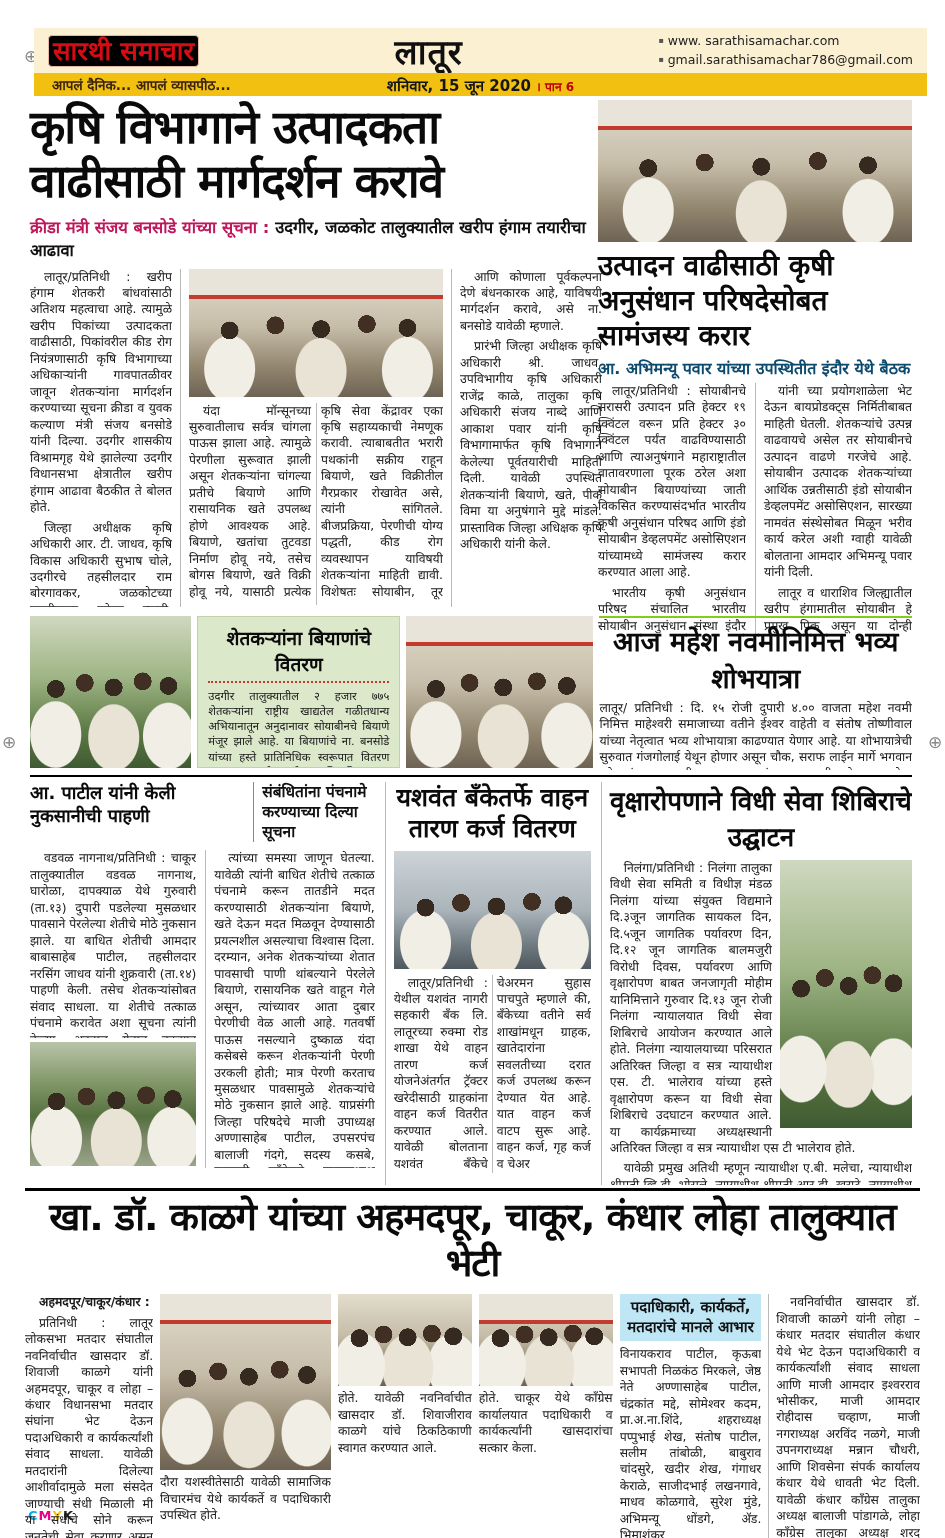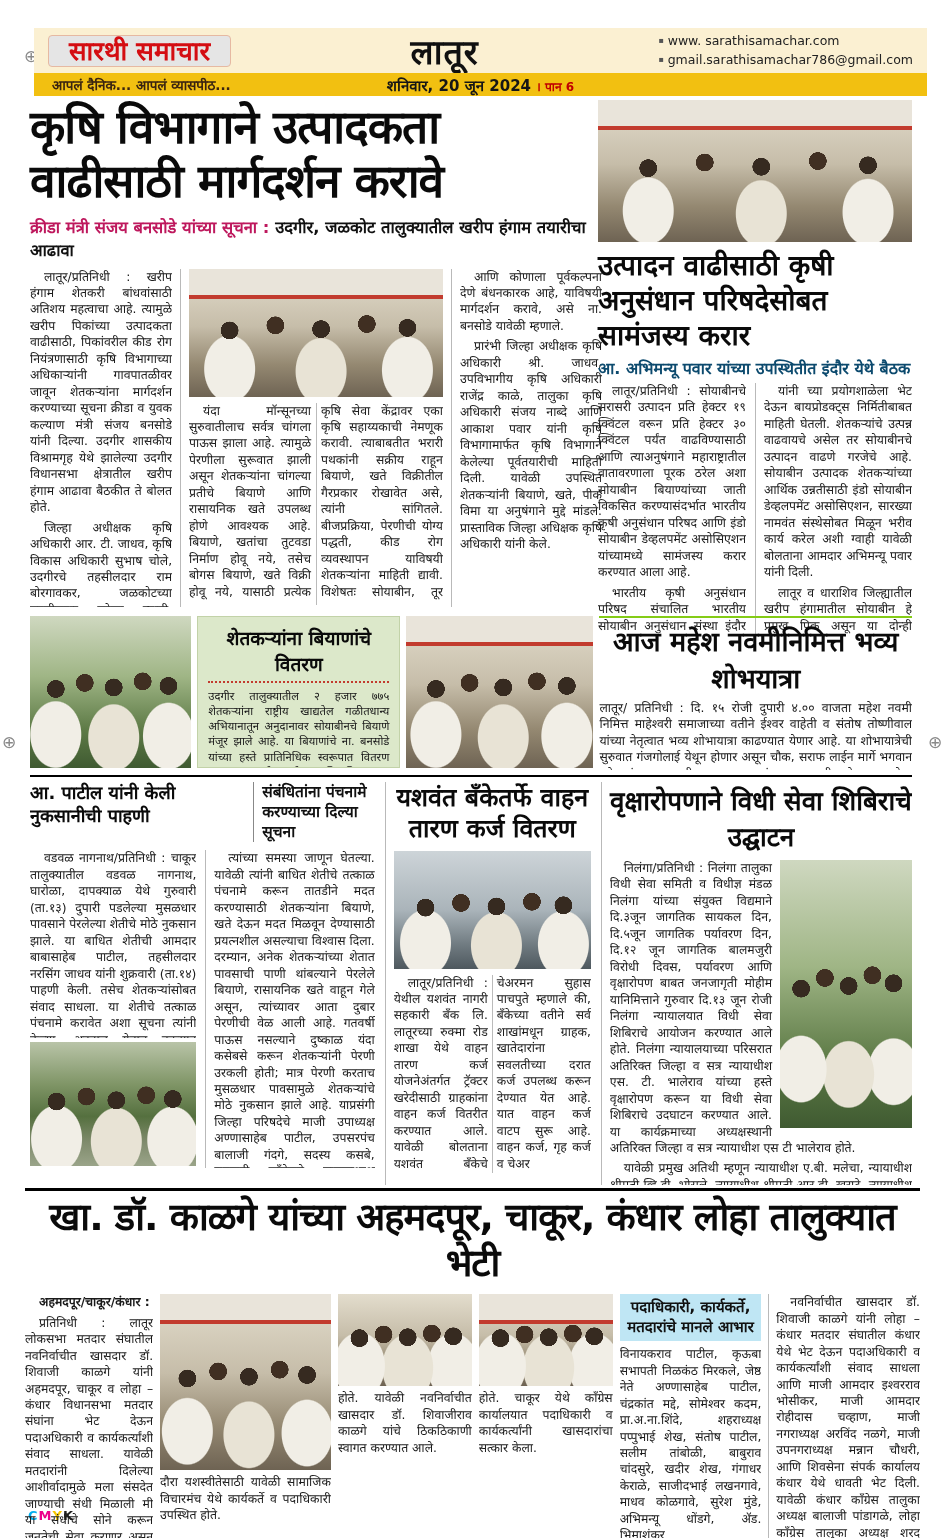--- a/index.html
+++ b/index.html
@@ -6,21 +6,21 @@
   .page{position:relative;width:945px;height:1538px;background:#ffffff;
         font-family:"DejaVu Sans",sans-serif;color:#111;overflow:hidden;}
   .abs{position:absolute;}
   
   .cmyk{font-size:13px;font-weight:bold;letter-spacing:1px;}
   .cmyk .c{color:#00aeef}.cmyk .m{color:#ec008c}.cmyk .y{color:#f7c600}.cmyk .k{color:#222}
   .reg{color:#8a8a8a;font-size:17px;line-height:1;}
   
   .mast-cream{position:absolute;left:34px;top:28px;width:893px;height:45px;background:#fbf0d2;
       display:flex;align-items:center;justify-content:space-between;padding:0 14px;box-sizing:border-box;}
-  .logo-box{background:#e5e5e5;border:1px solid #e6b9a2;border-radius:4px;padding:2px 20px;}
+  .logo-box{background:#000000;border:1px solid #e6b9a2;border-radius:4px;padding:2px 4px;}
   .logo-text{color:#d40d12;font-weight:bold;font-size:26px;line-height:1;}
   .edition{font-size:34px;font-weight:800;color:#101010;letter-spacing:1px;}
   .contacts{font-size:12.5px;color:#222;text-align:left;line-height:1.5;}
   .contacts .bullet{font-size:8px;color:#555;margin-right:4px;vertical-align:2px;}
   .mast-yellow{position:absolute;left:34px;top:73px;width:893px;height:23px;background:#f2c011;
       display:flex;align-items:center;box-sizing:border-box;padding:0 18px;}
   .tagline{font-size:13.5px;font-weight:bold;color:#3a2410;width:300px;}
   .dateline{font-size:15px;font-weight:800;color:#161616;flex:1;text-align:center;}
   .pageno{color:#c00000;font-size:12px;font-weight:bold;}
   
@@ -76,21 +76,21 @@
     </div>
     <div class="edition">लातूर</div>
     <div class="contacts">
       <div><span class="bullet">▪</span><span>www. sarathisamachar.com</span></div>
       <div><span class="bullet">▪</span><span>gmail.sarathisamachar786@gmail.com</span></div>
     </div>
   </div>
   <div class="mast-yellow">
     <span class="tagline">आपलं दैनिक... आपलं व्यासपीठ...</span>
     <span class="dateline">
-      <span>शनिवार, 20 जून 2024</span>
+      <span>शनिवार, 15 जून 2020</span>
       <span class="pageno">। पान 6</span>
     </span>
     <span style="width:300px;"></span>
   </div>
 
   <div class="abs" style="left:30px;top:100px;width:572px;height:512px;">
     <h1 class="lead-h">कृषि विभागाने उत्पादकता वाढीसाठी मार्गदर्शन करावे</h1>
     <div class="kicker">
       <span class="red">क्रीडा मंत्री संजय बनसोडे यांच्या सूचना :</span>
       <span>उदगीर, जळकोट तालुक्यातील खरीप हंगाम तयारीचा आढावा</span>

